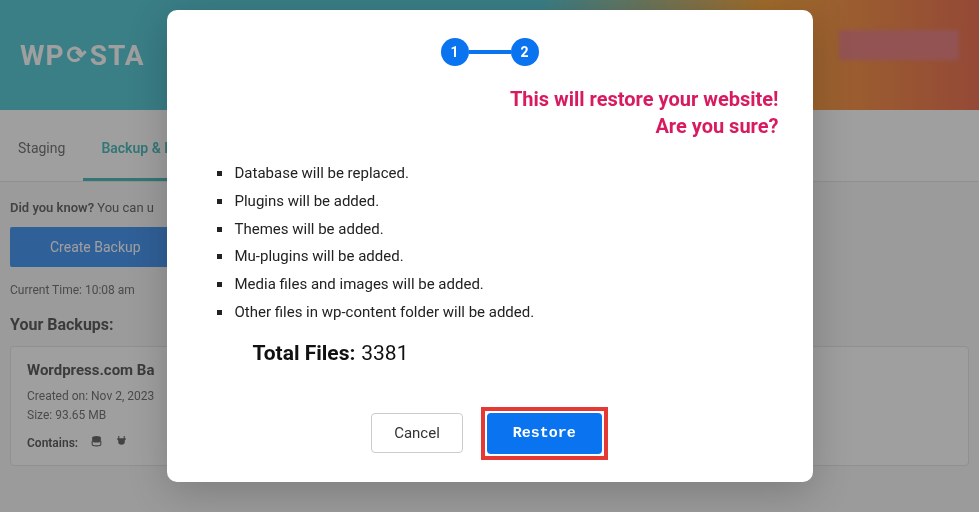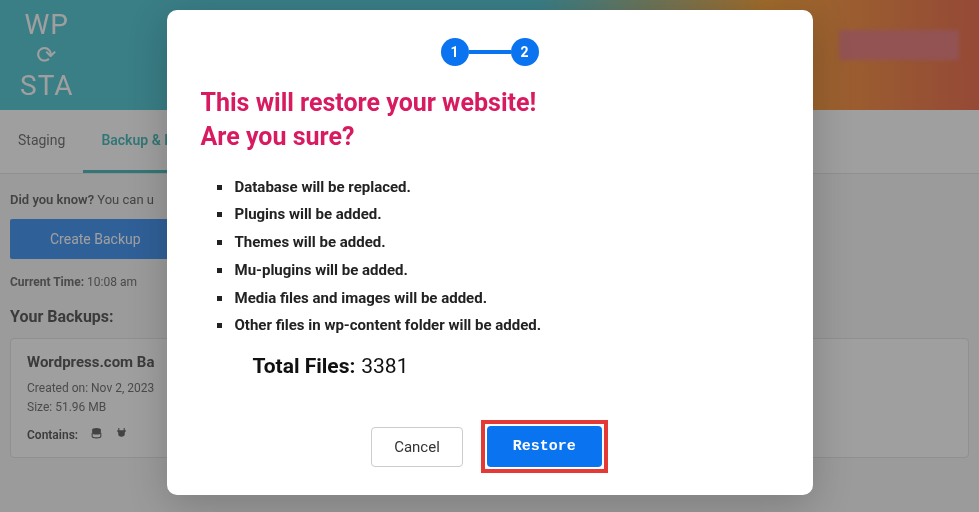--- a/index.html
+++ b/index.html
@@ -8,26 +8,25 @@
     .banner {
       height: 110px;
       background: linear-gradient(90deg, #1fb5c7 0%, #1fb5c7 55%, #ff8c00 78%, #e84118 100%);
       display: flex;
       align-items: center;
       padding-left: 20px;
       position: relative;
     }
     .logo {
       font-size: 28px;
-      font-weight: 400;
+      font-weight: 700;
       color: #fff;
       letter-spacing: 1px;
       display: flex;
       align-items: center;
-      flex-direction: column;
     }
     .logo-spin {
       display: inline-block;
       margin: 0 2px;
       font-size: 24px;
     }
     .banner-red-blur {
       position: absolute;
       right: 20px;
       top: 30px;
@@ -41,20 +40,21 @@
       background: #fff;
       border-bottom: 1px solid #ddd;
       display: flex;
       padding-left: 0;
     }
     .tab {
       padding: 22px 18px;
       font-size: 14px;
       color: #444;
       cursor: pointer;
+      margin-top: 8px;
     }
     .tab.active {
       color: #12a5a5;
       font-weight: 600;
       border-bottom: 3px solid #12a5a5;
     }
 
     .content {
       padding: 18px 10px;
     }
@@ -63,21 +63,21 @@
     .create-btn {
       background: #0a73f0;
       color: #fff;
       border: none;
       padding: 12px 40px;
       font-size: 14px;
       border-radius: 2px;
       cursor: pointer;
     }
     .meta-line { font-size: 12px; color: #444; margin-top: 16px; }
-    .meta-line strong { font-weight: 700; }
+    .meta-line strong { font-weight: 400; }
     .section-title { font-size: 16px; font-weight: 700; margin-top: 18px; color: #222; }
 
     .backup-card {
       border: 1px solid #ddd;
       border-radius: 4px;
       margin-top: 12px;
       padding: 14px 16px;
       background: #fff;
     }
     .bk-title { font-size: 15px; font-weight: 700; color: #222; margin-bottom: 8px; }
@@ -117,33 +117,32 @@
       color: #fff;
       display: flex;
       align-items: center;
       justify-content: center;
       font-size: 14px;
       font-weight: 700;
     }
     .step-line { width: 42px; height: 4px; background: #0a73f0; }
 
     .modal-title {
-      text-align: left;
+      text-align: right;
       color: #d81b60;
-      font-size: 25px;
+      font-size: 20px;
       font-weight: 700;
       line-height: 1.35;
       margin-bottom: 20px;
       font-family: Verdana, Geneva, sans-serif;
     }
     .modal-list {
       list-style: none;
       padding-left: 34px;
       font-family: Verdana, Geneva, sans-serif;
-      font-weight: bold;
     }
     .modal-list li {
       font-size: 15px;
       color: #222;
       line-height: 1.85;
       position: relative;
     }
     .modal-list li::before {
       content: "";
       position: absolute;
@@ -225,21 +224,21 @@
 
   <div class="backup-card">
     <div class="bk-title">Wordpress.com Ba</div>
     <div class="bk-meta">
       <div>
         <strong>Created on:</strong>
         <span>Nov 2, 2023</span>
       </div>
       <div>
         <strong>Size:</strong>
-        <span>51.96 MB</span>
+        <span>93.65 MB</span>
       </div>
     </div>
     <div class="bk-contains">
       <strong>Contains:</strong>
       <span class="ic">
         <svg width="13" height="13" viewBox="0 0 24 24" fill="#333">
             <ellipse cx="12" cy="5" rx="8" ry="3"></ellipse>
             <path d="M4 5v6c0 1.66 3.58 3 8 3s8-1.34 8-3V5"></path>
             <path d="M4 11v6c0 1.66 3.58 3 8 3s8-1.34 8-3v-6" fill="none" stroke="#333" stroke-width="2"></path>
           </svg>

